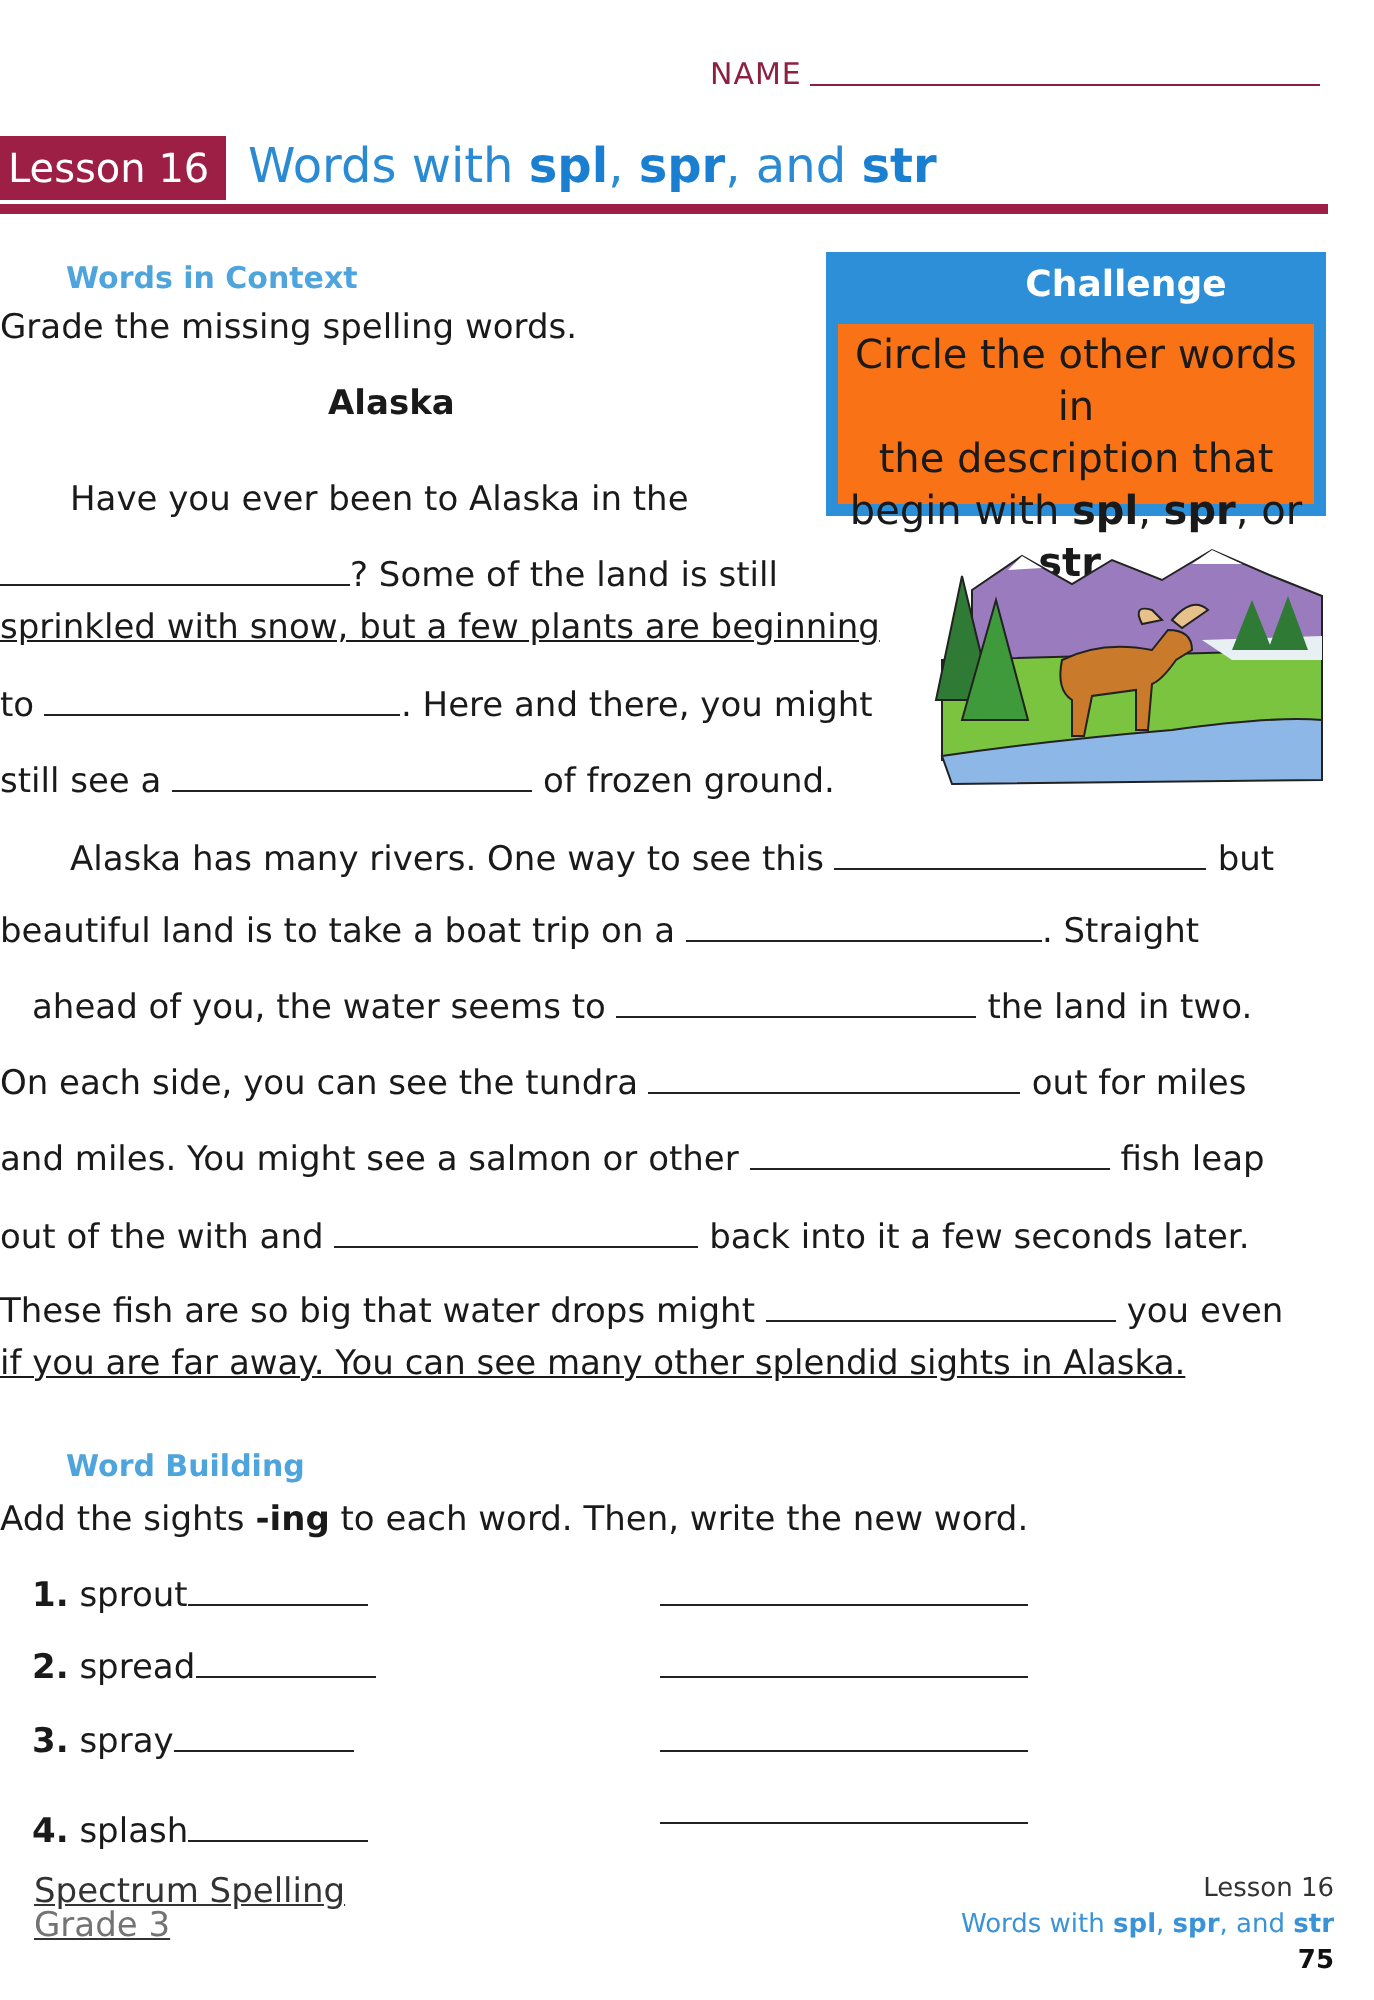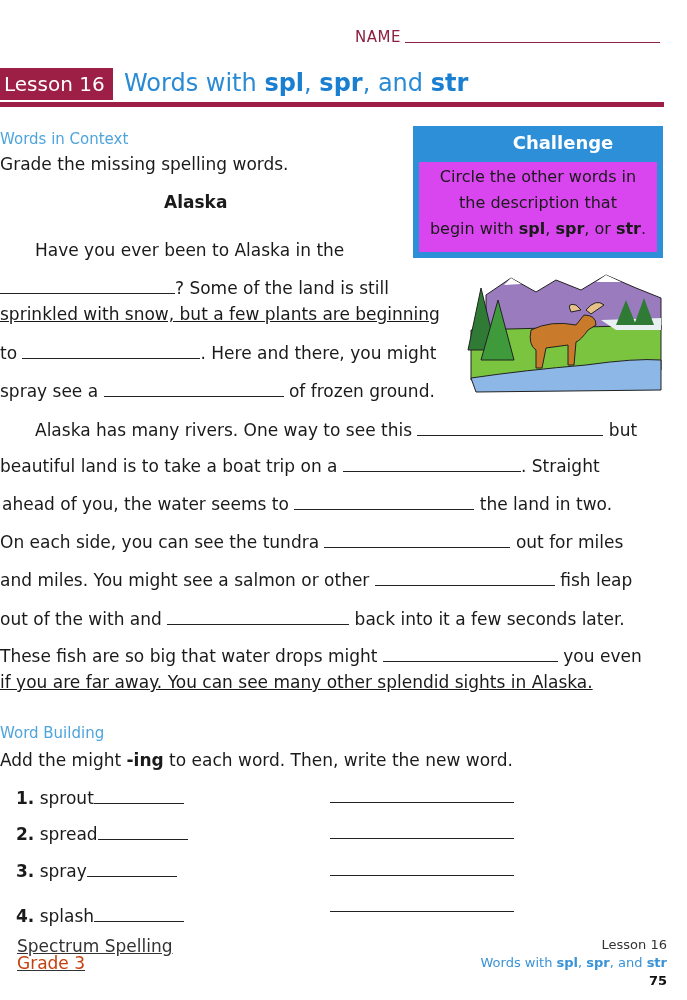--- a/index.html
+++ b/index.html
@@ -6,30 +6,30 @@
   body { width:687px; height:1000px; background:#ffffff; position:relative; overflow:hidden;
          font-family:"DejaVu Sans", sans-serif; color:#1a1a1a; }
   .abs { position:absolute; }
   .name-label { left:355px; top:28px; font-size:15px; color:#8b2040; letter-spacing:0.5px;text-align:center; }
   .name-line { left:405px; top:42px; width:255px; border-bottom:1.5px solid #8b2040; }
   .lesson-badge { left:0; top:68px; height:32px; background:#9e1f45; color:#fff; font-size:20px;
                   padding:0 8px 0 4px; line-height:32px; }
   .lesson-title { left:124px; top:66px; font-size:24px; color:#2a8bd4; line-height:34px; }
   .lesson-title b { font-weight:bold; color:#1a7fd0; }
   .title-rule { left:0; top:102px; width:664px; height:5px; background:#9e1f45; }
-  .section-h { font-size:15px; color:#4ea4dd; font-weight:normal; }
+  .section-h { font-size:15px; color:#4ea4dd; font-weight:bold;padding-left:33px; }
   .txt { font-size:17px; line-height:20px; white-space:nowrap; }
   .blank { display:inline-block; border-bottom:1px solid #222; vertical-align:baseline; height:14px; }
   .challenge { left:413px; top:126px; width:250px; height:132px; background:#2c8fd8; }
   .challenge-title { left:0; top:6px; width:300px; text-align:center; color:#fff; font-weight:bold; font-size:18px; }
-  .challenge-body { left:6px; top:36px; width:238px; height:90px; background:#d946ef; text-align:center;
-                    font-size:16px; line-height:26px; color:#1a1a1a; }
+  .challenge-body { left:6px; top:36px; width:238px; height:90px; background:#f97316; text-align:center;
+                    font-size:20px; line-height:26px; color:#1a1a1a; }
   .scene { left:466px; top:270px; width:200px; height:125px; }
   .footer-left { left:17px; top:938px; font-size:17px; color:#333; line-height:17px;text-decoration:underline; }
-  .footer-left .g { color:#c2410c; }
+  .footer-left .g { color:#737373; }
   .footer-right { right:20px; top:936px; font-size:13px; text-align:right; line-height:18px; color:#333; }
   .footer-right .b { color:#3a93d6; }
   .footer-right .page { font-weight:bold; color:#111; }
 </style>
 </head>
 <body>
 
 <div class="abs name-label">NAME</div>
 <div class="abs name-line"></div>
 
@@ -38,25 +38,25 @@
 <div class="abs title-rule"></div>
 
 <div class="abs section-h" style="left:0;top:130px;">Words in Context</div>
 <div class="abs txt" style="left:0;top:154px;">Grade the missing spelling words.</div>
 <div class="abs txt" style="left:164px;top:192px;font-weight:bold;">Alaska</div>
 
 <div class="abs txt" style="left:35px;top:240px;">Have you ever been to Alaska in the</div>
 <div class="abs txt" style="left:0;top:278px;"><span class="blank" style="width:175px"></span><span>? Some of the land is still</span></div>
 <div class="abs txt" style="left:0;top:304px;text-decoration:underline;">sprinkled with snow, but a few plants are beginning</div>
 <div class="abs txt" style="left:0;top:343px;"><span>to</span> <span class="blank" style="width:178px"></span><span>. Here and there, you might</span></div>
-<div class="abs txt" style="left:0;top:381px;"><span>spray see a</span> <span class="blank" style="width:180px"></span> <span>of frozen ground.</span></div>
+<div class="abs txt" style="left:0;top:381px;"><span>still see a</span> <span class="blank" style="width:180px"></span> <span>of frozen ground.</span></div>
 
 <div class="abs txt" style="left:35px;top:420px;"><span>Alaska has many rivers. One way to see this</span> <span class="blank" style="width:186px"></span> <span>but</span></div>
 <div class="abs txt" style="left:0;top:456px;"><span>beautiful land is to take a boat trip on a</span> <span class="blank" style="width:178px"></span><span>. Straight</span></div>
-<div class="abs txt" style="left:2px;top:494px;"><span>ahead of you, the water seems to</span> <span class="blank" style="width:180px"></span> <span>the land in two.</span></div>
+<div class="abs txt" style="left:16px;top:494px;"><span>ahead of you, the water seems to</span> <span class="blank" style="width:180px"></span> <span>the land in two.</span></div>
 <div class="abs txt" style="left:0;top:532px;"><span>On each side, you can see the tundra</span> <span class="blank" style="width:186px"></span> <span>out for miles</span></div>
 <div class="abs txt" style="left:0;top:570px;"><span>and miles. You might see a salmon or other</span> <span class="blank" style="width:180px"></span> <span>fish leap</span></div>
 <div class="abs txt" style="left:0;top:609px;"><span>out of the with and</span> <span class="blank" style="width:182px"></span> <span>back into it a few seconds later.</span></div>
 <div class="abs txt" style="left:0;top:646px;"><span>These fish are so big that water drops might</span> <span class="blank" style="width:175px"></span> <span>you even</span></div>
 <div class="abs txt" style="left:0;top:672px;text-decoration:underline;">if you are far away. You can see many other splendid sights in Alaska.</div>
 
 <div class="abs challenge">
   <div class="abs challenge-title">Challenge</div>
   <div class="abs challenge-body">
     <div style="margin-top:2px">Circle the other words in</div>
@@ -76,21 +76,21 @@
   <polygon points="32,30 15,90 48,90" fill="#3f9a3b" stroke="#222" stroke-width="1"></polygon>
   <polygon points="160,30 150,55 170,55" fill="#2f7a35"></polygon>
   <polygon points="178,28 168,55 188,55" fill="#2f7a35"></polygon>
   <g fill="#c97a2a" stroke="#222" stroke-width="1">
     <path d="M65,60 Q85,50 110,55 L118,45 Q130,45 130,55 L122,60 Q115,70 110,72 L108,95 L102,95 L102,75 L80,78 L76,98 L70,98 L70,80 Q62,75 65,60 Z"></path>
   </g>
   <path d="M105,42 Q100,32 110,35 L115,40 Z M120,40 Q130,28 138,35 L125,44 Z" fill="#e6c28a" stroke="#222" stroke-width="1"></path>
 </svg>
 
 <div class="abs section-h" style="left:0;top:724px;">Word Building</div>
-<div class="abs txt" style="left:0;top:750px;"><span>Add the might </span><b>-ing</b><span> to each word. Then, write the new word.</span></div>
+<div class="abs txt" style="left:0;top:750px;"><span>Add the sights </span><b>-ing</b><span> to each word. Then, write the new word.</span></div>
 
 <div class="abs txt" style="left:16px;top:788px;"><b>1.</b> <span>sprout</span><span class="blank" style="width:90px"></span></div>
 <div class="abs" style="left:330px;top:802px;width:184px;border-bottom:1px solid #222;"></div>
 
 <div class="abs txt" style="left:16px;top:824px;"><b>2.</b> <span>spread</span><span class="blank" style="width:90px"></span></div>
 <div class="abs" style="left:330px;top:838px;width:184px;border-bottom:1px solid #222;"></div>
 
 <div class="abs txt" style="left:16px;top:861px;"><b>3.</b> <span>spray</span><span class="blank" style="width:90px"></span></div>
 <div class="abs" style="left:330px;top:875px;width:184px;border-bottom:1px solid #222;"></div>
 

